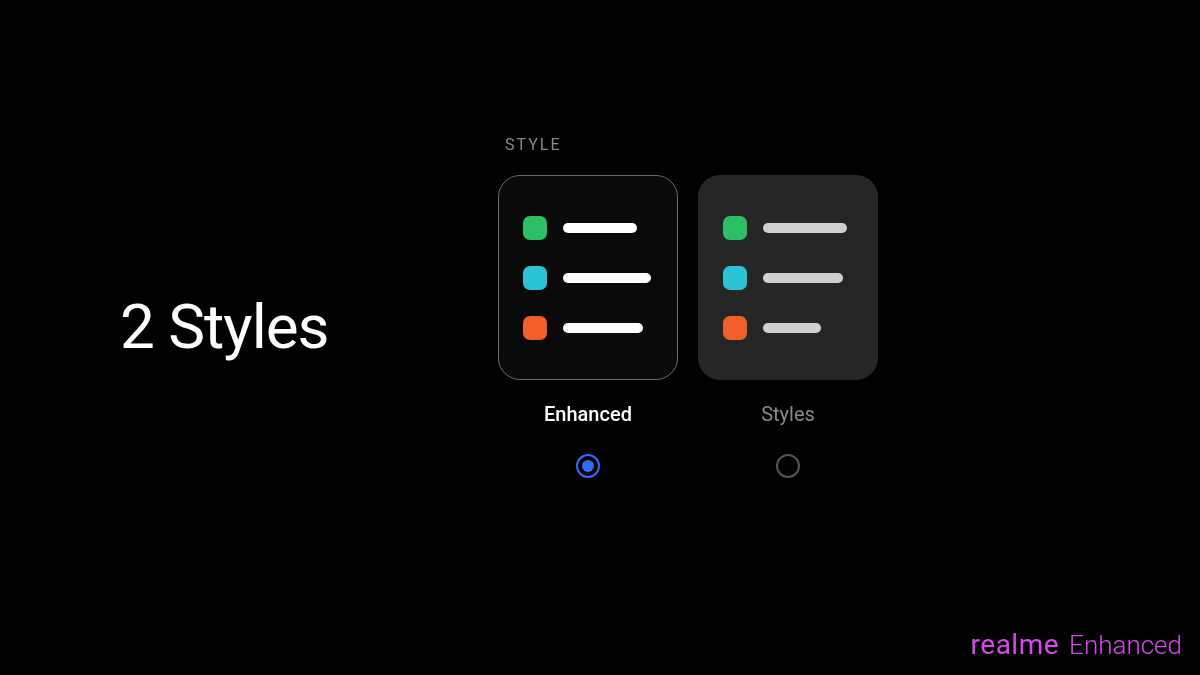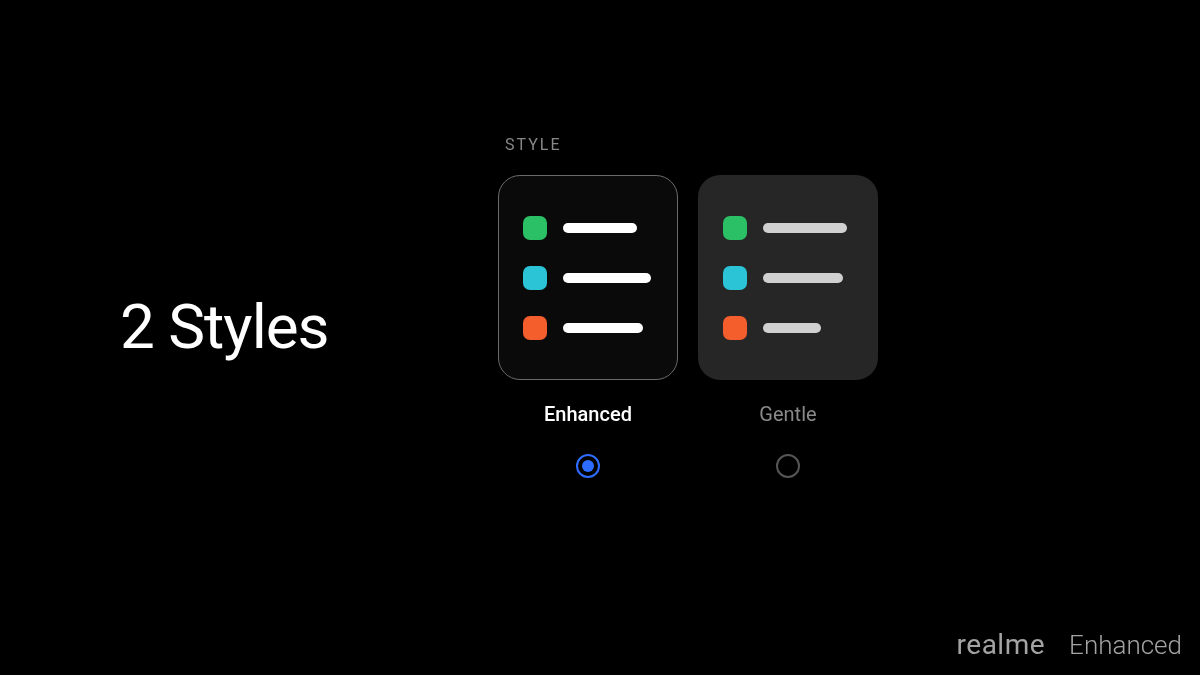--- a/index.html
+++ b/index.html
@@ -104,22 +104,22 @@
     }
     .radio.unselected {
       border: 2px solid #555;
     }
     .watermark {
       position: absolute;
       right: 18px;
       bottom: 14px;
       display: flex;
       align-items: baseline;
-      gap: 24px;
-      color: #a3a3a3;
+      gap: 10px;
+      color: #d946ef;
     }
     .wm-brand {
       font-size: 28px;
       font-weight: 400;
       letter-spacing: 0.5px;
     }
     .wm-sub {
       font-size: 26px;
       font-weight: 300;
     }
@@ -161,21 +161,21 @@
       </div>
       <div class="card-row">
         <div class="dot" style="background:#2bc3d6"></div>
         <div class="bar dim" style="width:80px"></div>
       </div>
       <div class="card-row">
         <div class="dot" style="background:#f45d2c"></div>
         <div class="bar dim" style="width:58px"></div>
       </div>
     </div>
-    <div class="style-label unselected">Gentle</div>
+    <div class="style-label unselected">Styles</div>
     <div class="radio unselected"></div>
   </div>
 
 </div>
 
 <div class="watermark">
   <span class="wm-brand">realme</span>
   <span class="wm-sub">Enhanced</span>
 </div>
 

